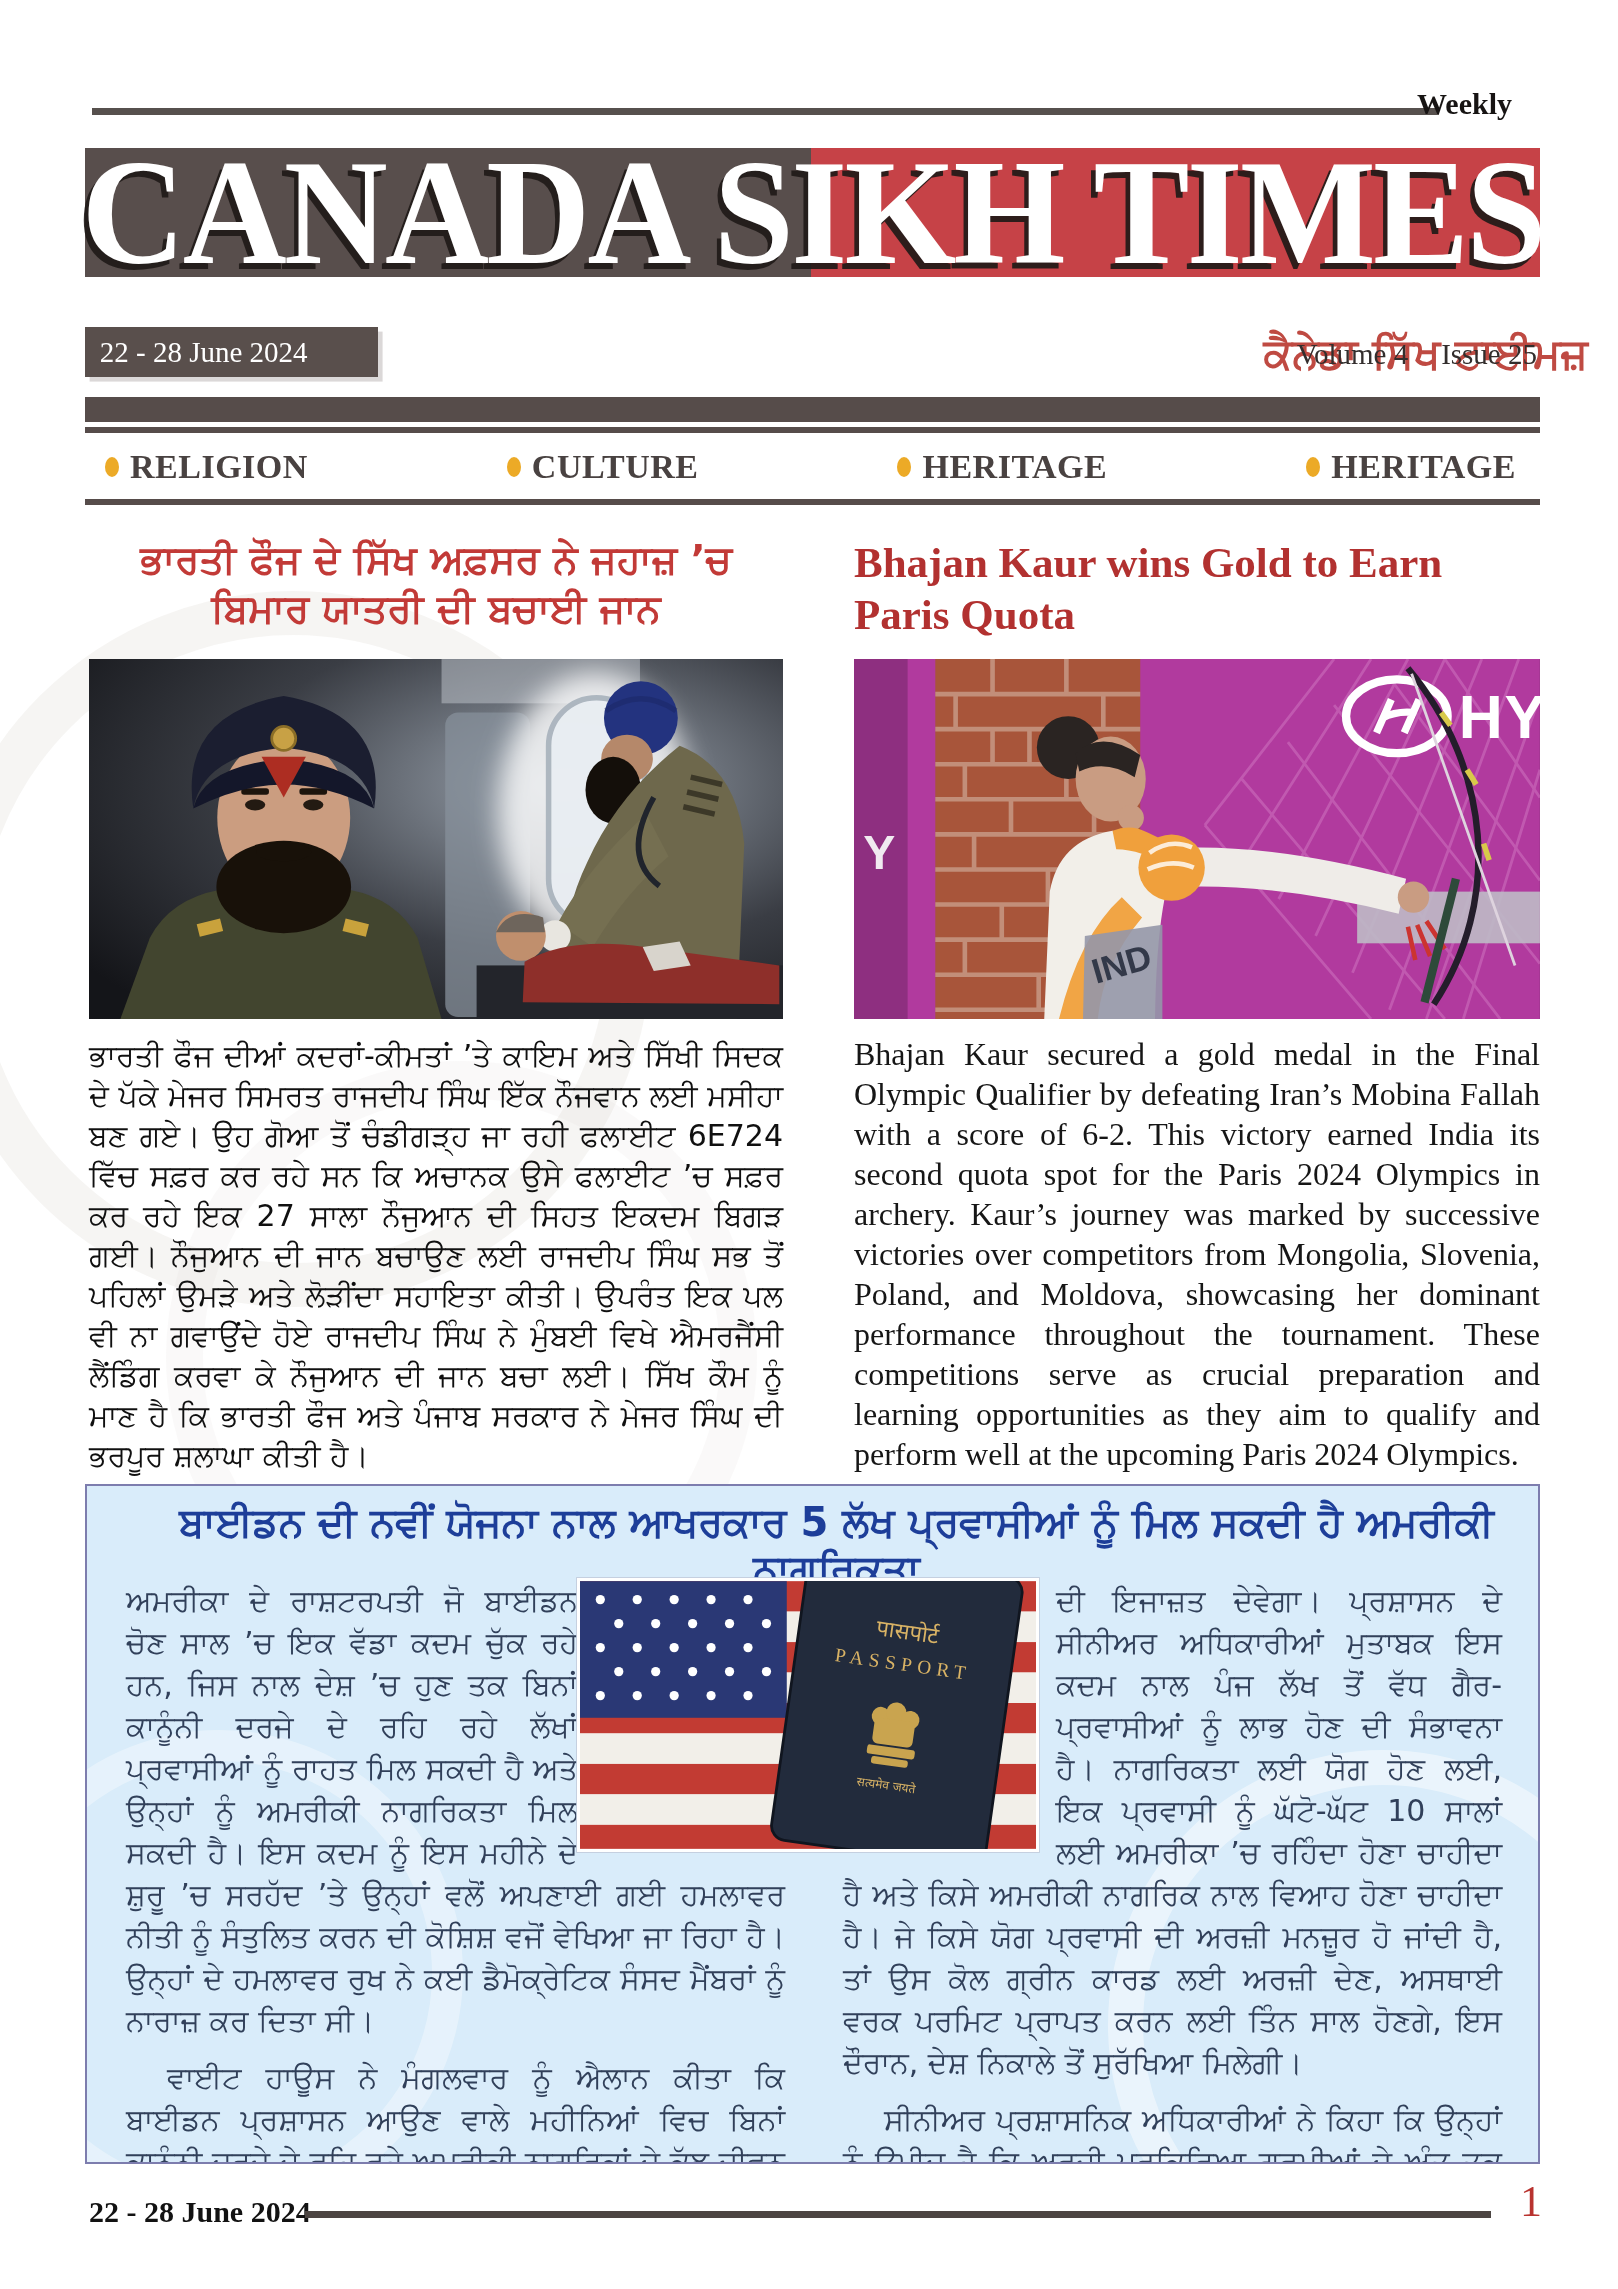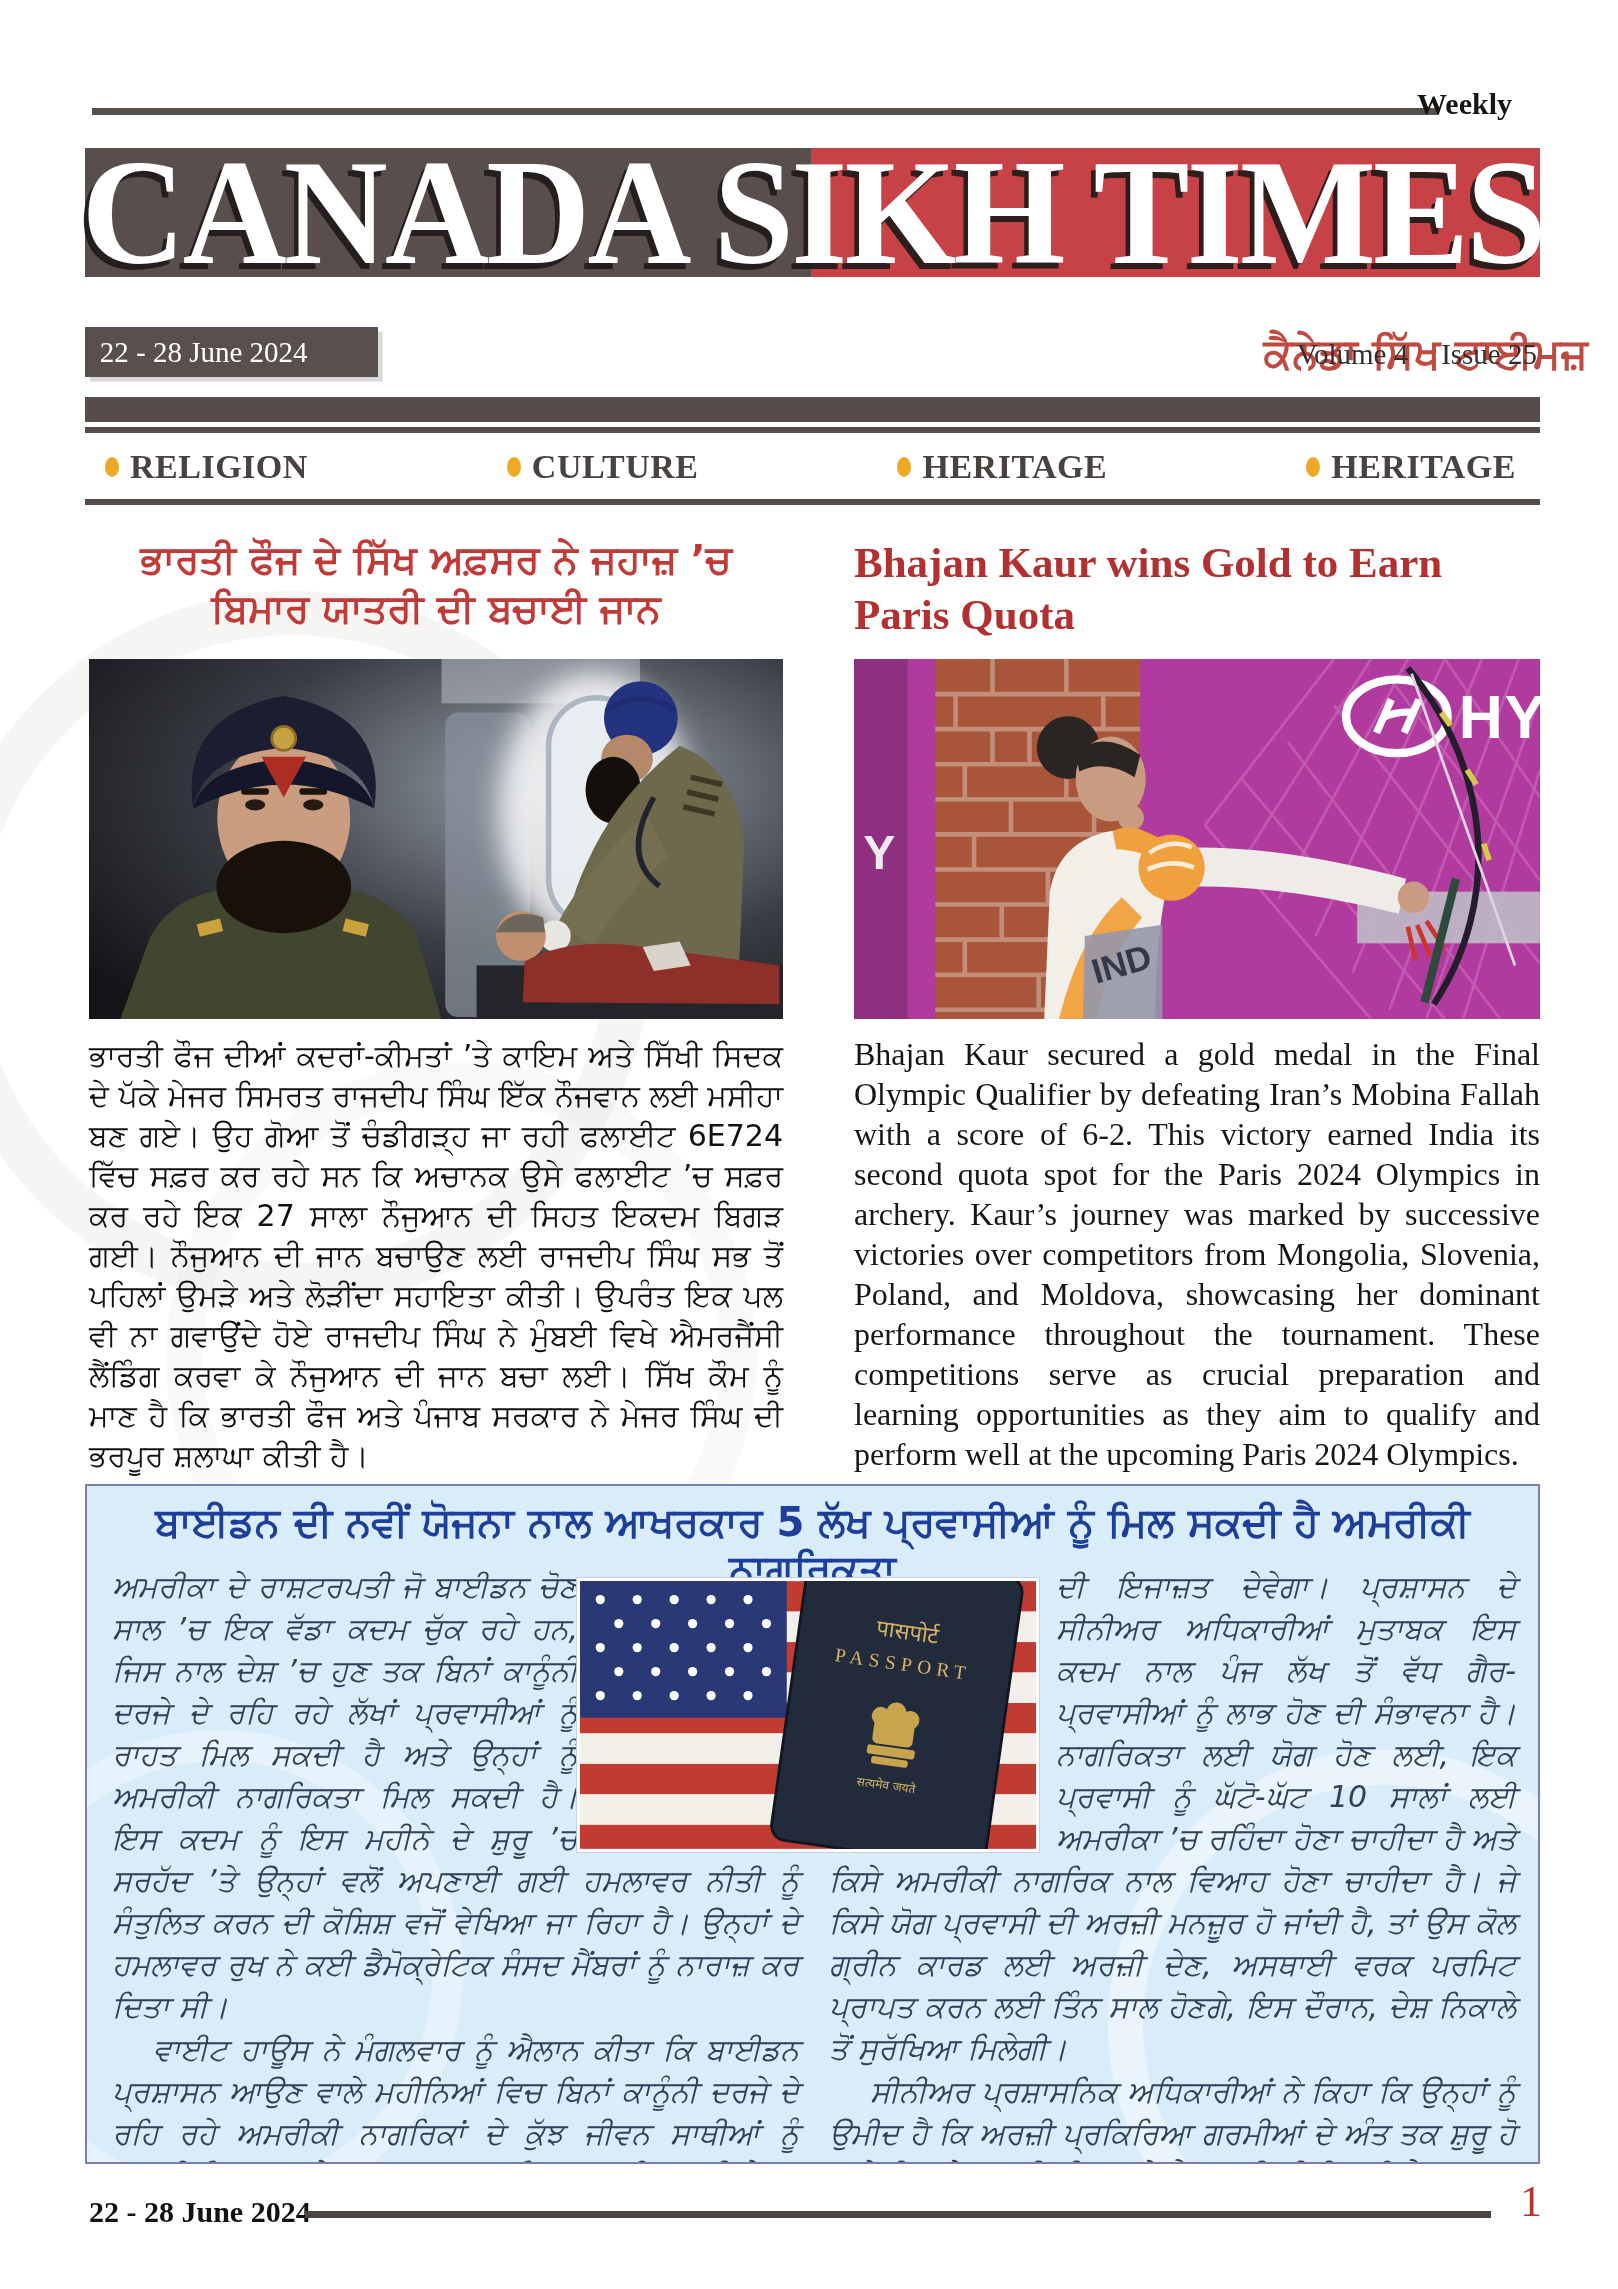--- a/index.html
+++ b/index.html
@@ -61,25 +61,25 @@
               color:#161616;}
 
   
   .imm-box{left:85px;top:1484px;width:1455px;height:680px;background:#d9ecfa;
            border:2.8px solid #7d7dae;box-sizing:border-box;overflow:hidden;}
   .imm-wm{position:absolute;width:480px;height:480px;border-radius:50%;
           border:35px solid rgba(255,255,255,.45);right:-120px;bottom:-138px;}
   .imm-wm2{position:absolute;width:425px;height:425px;border-radius:50%;
            border:31px solid rgba(255,255,255,.35);left:-111px;bottom:-55px;}
   .imm-title{position:absolute;left:0;top:13px;width:100%;text-align:center;color:#1d3e99;
-             font-weight:bold;font-size:40px;font-family:"DejaVu Sans",sans-serif;}
+             font-weight:bold;font-size:40px;font-family:"DejaVu Sans",sans-serif;padding-left:24px;}
   .imm-cols{position:absolute;left:24px;right:21px;top:79px;bottom:9.2px;display:flex;gap:28px;}
   .imm-col{flex:1;font-size:30px;line-height:42px;text-align:justify;color:#31405a;
            font-family:"DejaVu Sans",sans-serif;}
-  .imm-col p{margin:1px;font-style:italic;}
+  .imm-col p{margin:15px;}
   .imm-col p.indent{text-indent:41px;}
   .spacer-r{float:right;width:222px;height:292px;}
   .spacer-l{float:left;width:228px;height:292px;}
   .imm-photo{position:absolute;left:490px;top:92px;width:456px;height:268px;background:#fff;
              border:3.7px solid #ffffff;box-sizing:content-box;box-shadow:0 0 0 0.9px #c2cedd;overflow:hidden;}
 
   
   .footer-date{left:89px;top:2195px;font-size:30px;font-weight:bold;color:#121212;}
   .footer-rule{left:305px;top:2211px;width:1186px;height:7.4px;background:#4c4542;}
   .footer-page{left:1477px;top:2176px;width:65px;text-align:right;font-size:44px;color:#b9332f;}

